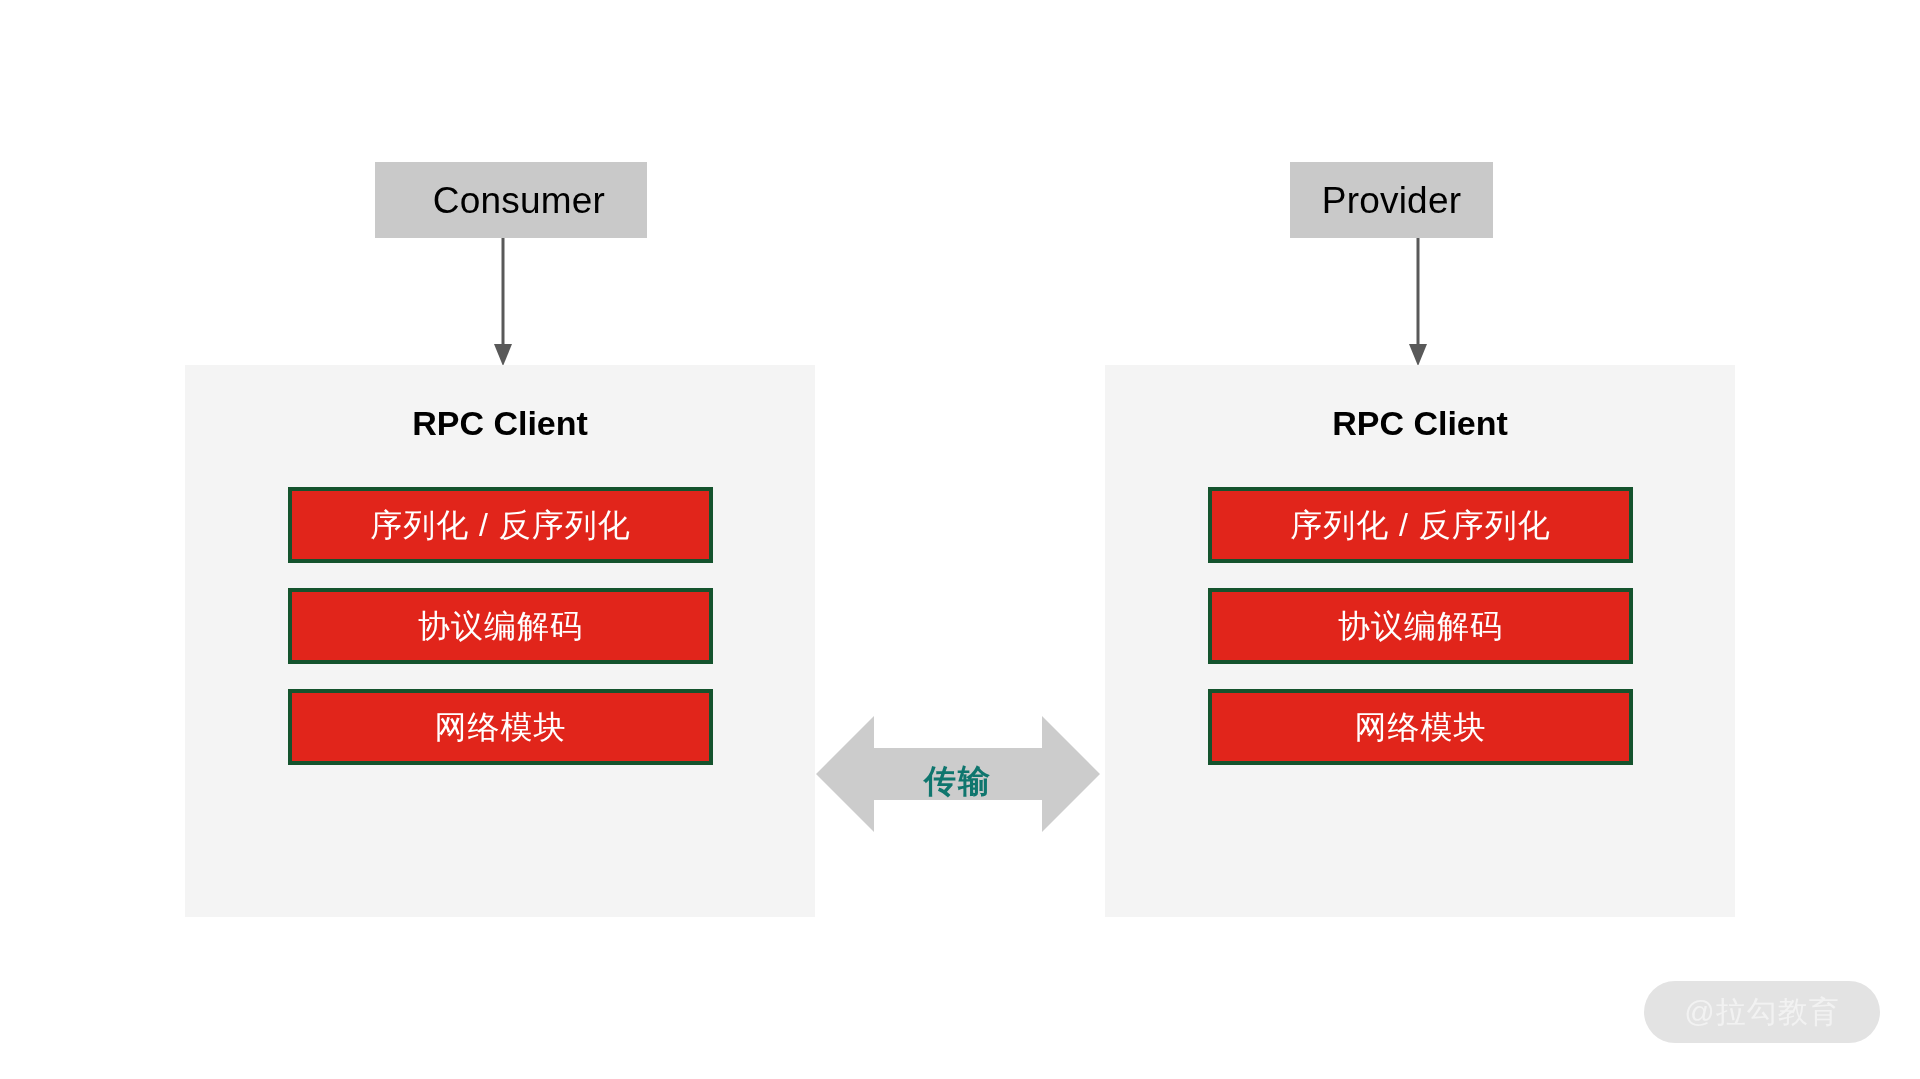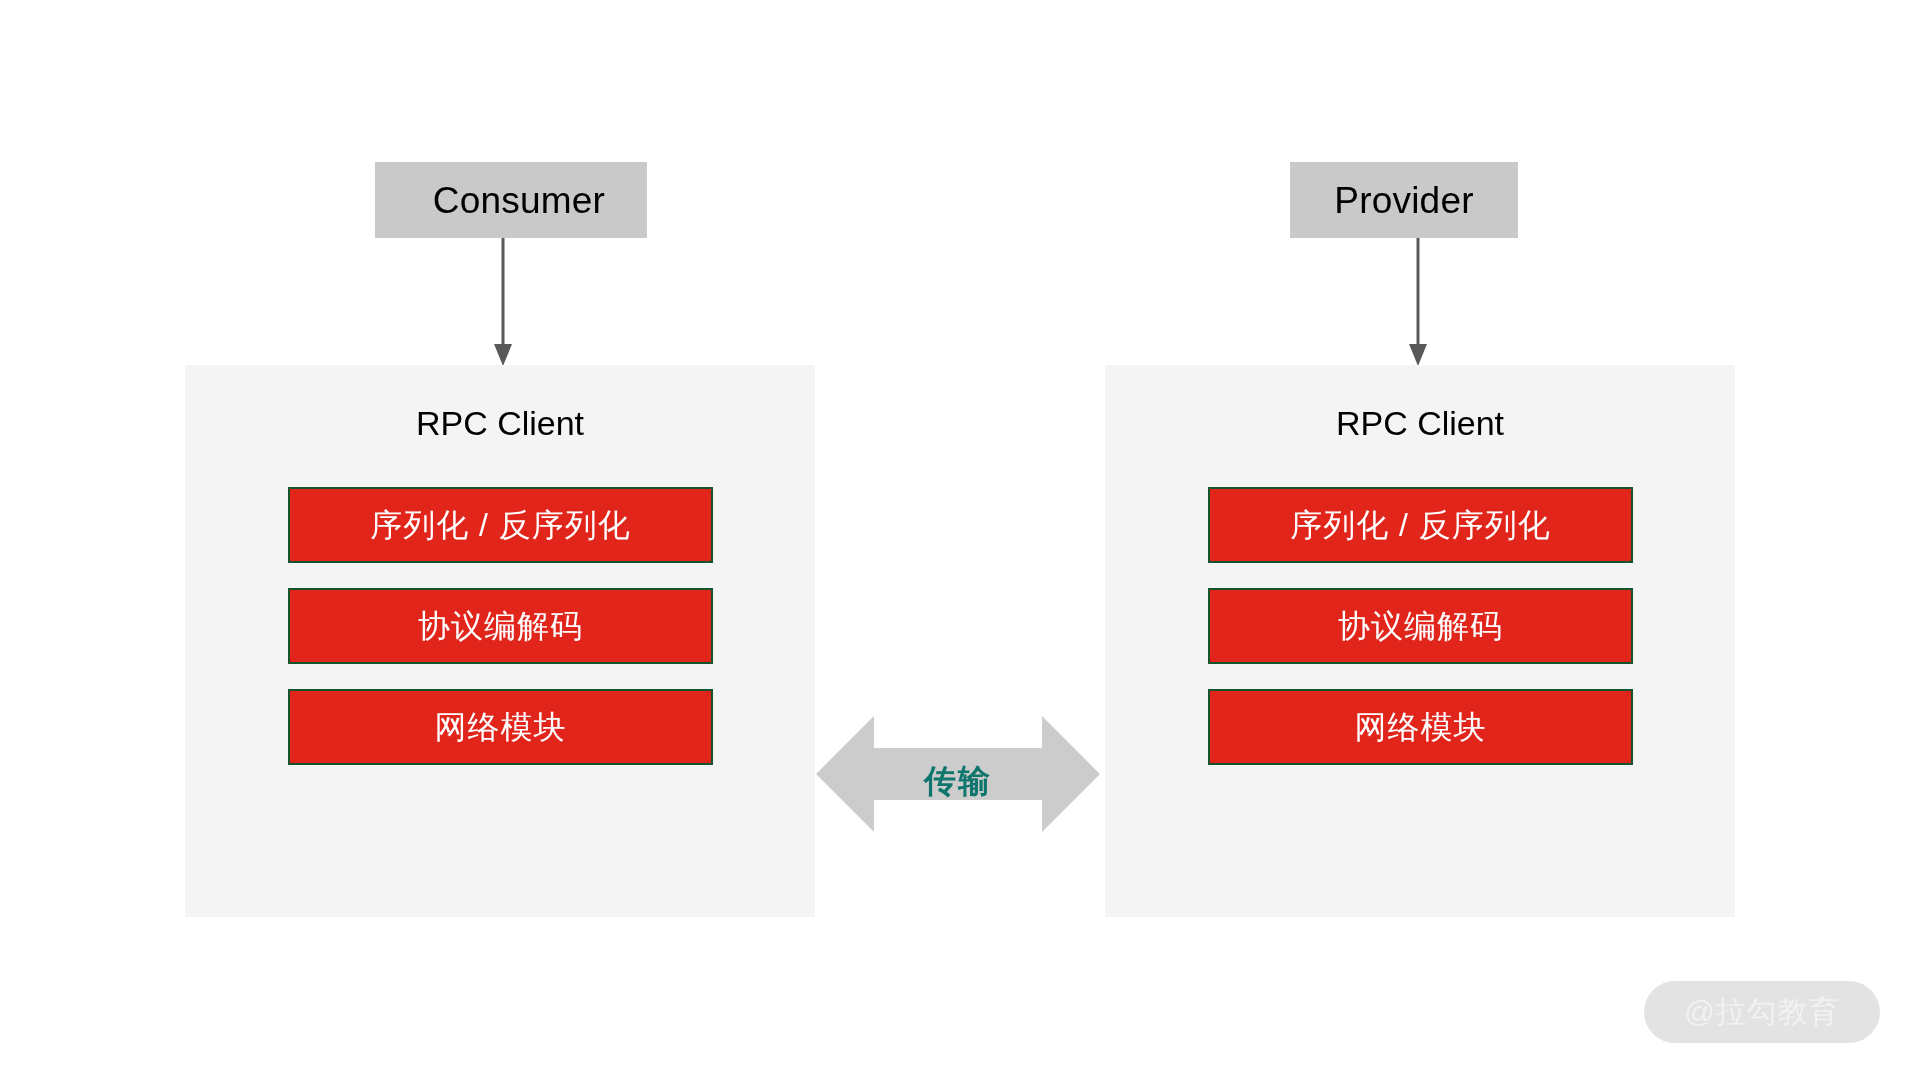--- a/index.html
+++ b/index.html
@@ -23,21 +23,21 @@
     display: flex;
     align-items: center;
     justify-content: center;
     color: #000000;
     font-size: 37px;
     font-weight: 400;
     letter-spacing: 0.2px;
     line-height: 1;
   }
   #actor-consumer { left: 375px; top: 162px; width: 256px; height: 76px; padding-left: 16px; }
-  #actor-provider { left: 1290px; top: 162px; width: 228px; height: 76px; }
+  #actor-provider { left: 1290px; top: 162px; width: 203px; height: 76px; }
 
   
   .connector {
     position: absolute;
     width: 40px;
     height: 130px;
     top: 238px;
   }
   #connector-consumer { left: 483px; }
   #connector-provider { left: 1398px; }
@@ -53,38 +53,38 @@
   #node-rpc-client { left: 185px; }
   #node-rpc-server { left: 1105px; }
 
   .node-title {
     position: absolute;
     top: 41px;
     left: 0;
     width: 100%;
     text-align: center;
     font-size: 34px;
-    font-weight: 400;
+    font-weight: 700;
     color: #000000;
     line-height: 1;
   }
 
   
   .module-list {
     position: absolute;
     top: 122px;
     left: 103px;
     width: 425px;
   }
   .module-bar {
     box-sizing: border-box;
     width: 425px;
     height: 76px;
     background: #e1251b;
-    border: 2px solid #14532d;
+    border: 4px solid #14532d;
     display: flex;
     align-items: center;
     justify-content: center;
     color: #ffffff;
     font-size: 32px;
     font-weight: 400;
     letter-spacing: 1px;
     line-height: 1;
     margin-bottom: 25px;
   }

